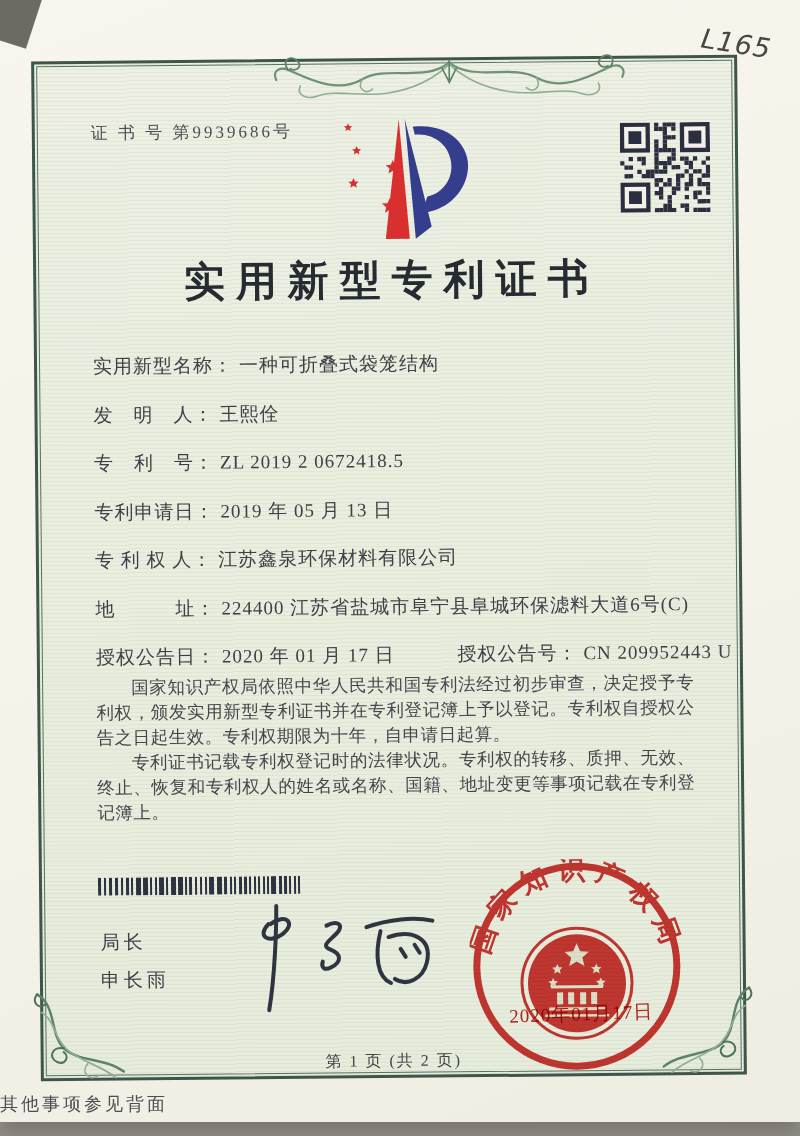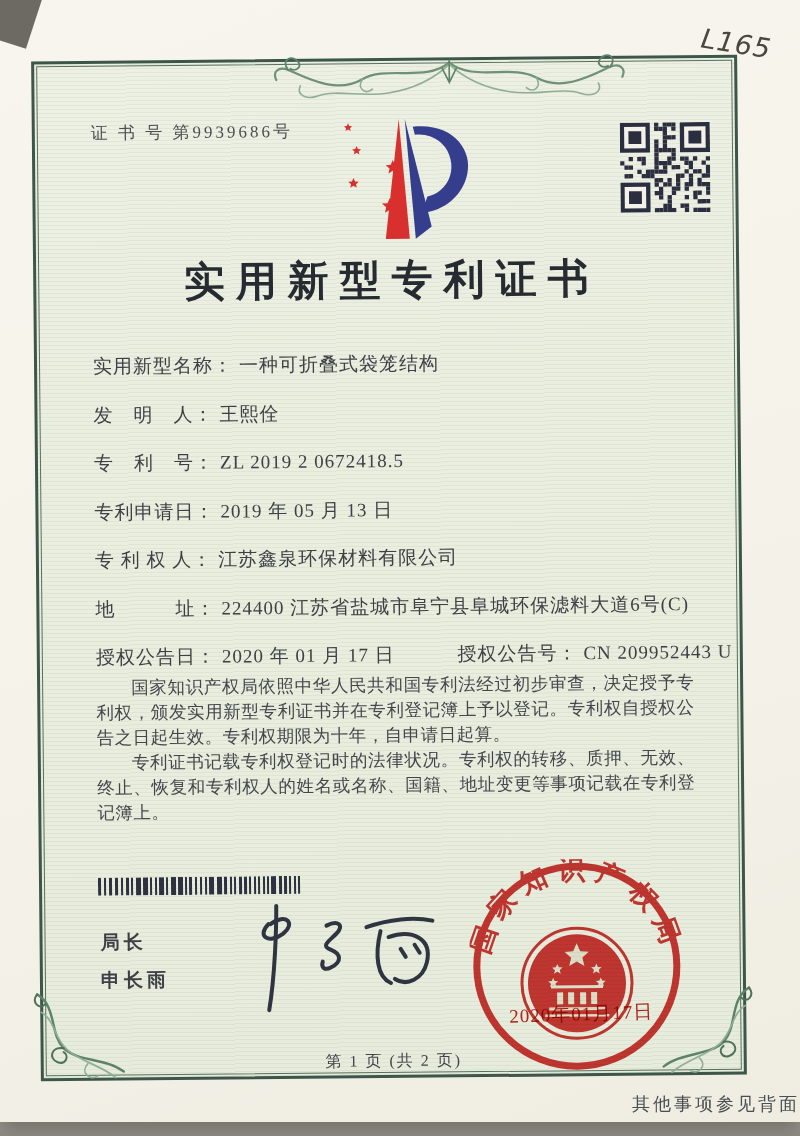--- a/index.html
+++ b/index.html
@@ -61,36 +61,36 @@
 
   .paras {
     position:absolute; left:56px; right:46px; top:612px;
     font-size:17.5px; line-height:25px; color:#43474c; text-align:justify;
   }
   .paras p { text-indent:2em; letter-spacing:.5px; }
 
   .barcode { position:absolute; left:56px; top:814px; width:205px; height:18px; }
 
   .director { position:absolute; left:58px; top:866px; font-size:19px; color:#3d4146; }
-  .director div { margin-bottom:12px; letter-spacing:4px;font-weight:bold; }
+  .director div { margin-bottom:12px; letter-spacing:4px; }
 
   .signature { position:absolute; left:176px; top:836px; width:240px; height:122px; }
 
   .seal { position:absolute; left:427px; top:800px; width:214px; height:214px; mix-blend-mode:multiply; opacity:.93; }
   .seal-date {
     position:absolute; left:443px; top:942px; width:190px; text-align:center;
     font-size:19px; color:#c2271d; letter-spacing:1px; transform:rotate(-1.5deg);
     mix-blend-mode:multiply;
   }
   .page-info {
     position:absolute; left:0; right:0; top:990px; text-align:center;
     font-size:16px; color:#41454a; letter-spacing:2px;
   }
   .back-note {
-    position:absolute; left:0; right:0; top:1092px; text-align:right;
+    position:absolute; left:0; right:0; top:1092px; text-align:left;
     font-size:18px; color:#4a4e50; letter-spacing:3px;
   }
 </style>
 </head>
 <body>
 
 <div class="paper">
 
   <div class="handwritten">L165</div>
 

